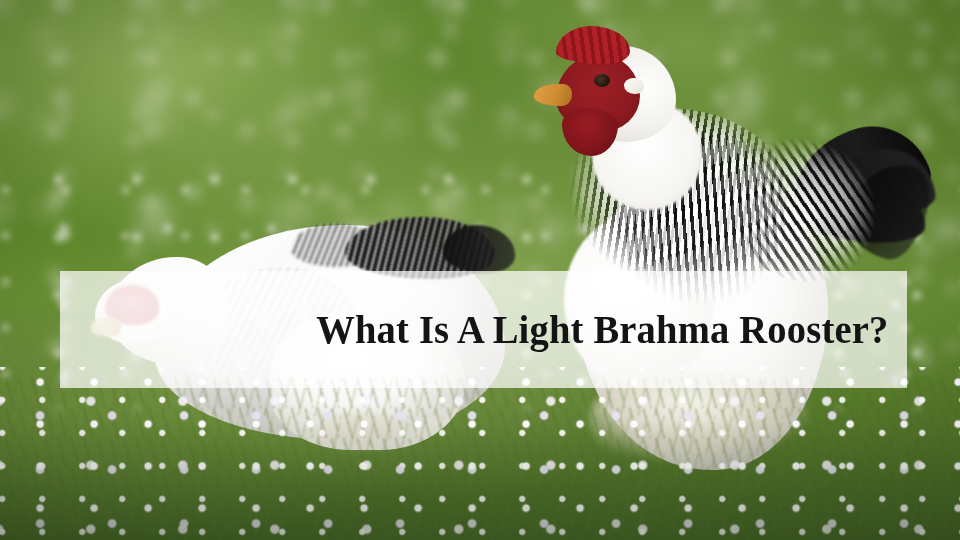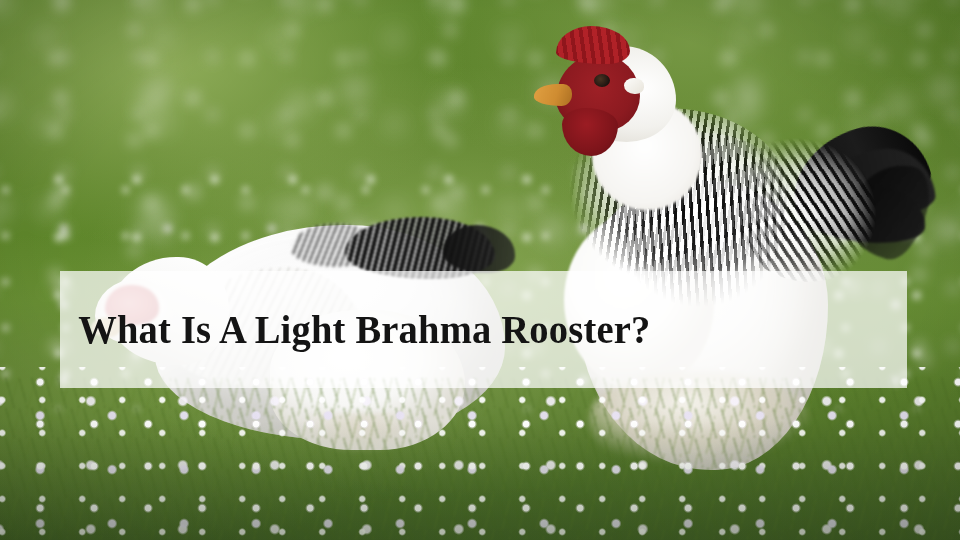--- a/index.html
+++ b/index.html
@@ -331,21 +331,21 @@
   
   .title-banner {
     position: absolute;
     left: 60px;
     top: 271px;
     width: 847px;
     height: 117px;
     background: rgba(255,255,255,.72);
     display: flex;
     align-items: center;
-    justify-content: flex-start;
+    justify-content: flex-end;
   }
   .title-text {
     font-family: "Liberation Serif", "DejaVu Serif", serif;
     font-weight: bold;
     font-size: 41px;
     line-height: 1;
     letter-spacing: .2px;
     color: #141414;
     transform: scaleX(.94);
     transform-origin: center;

